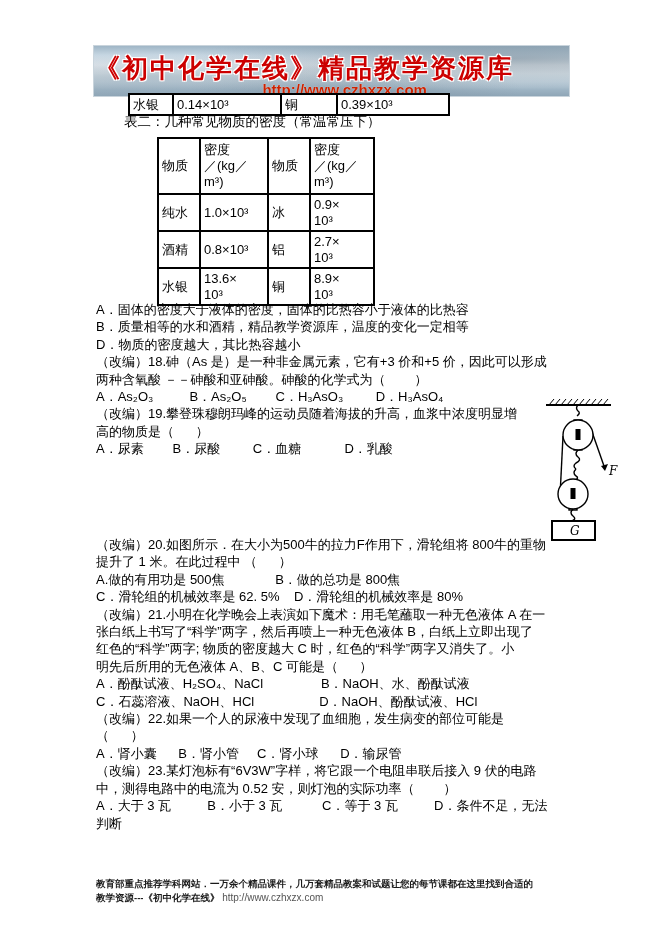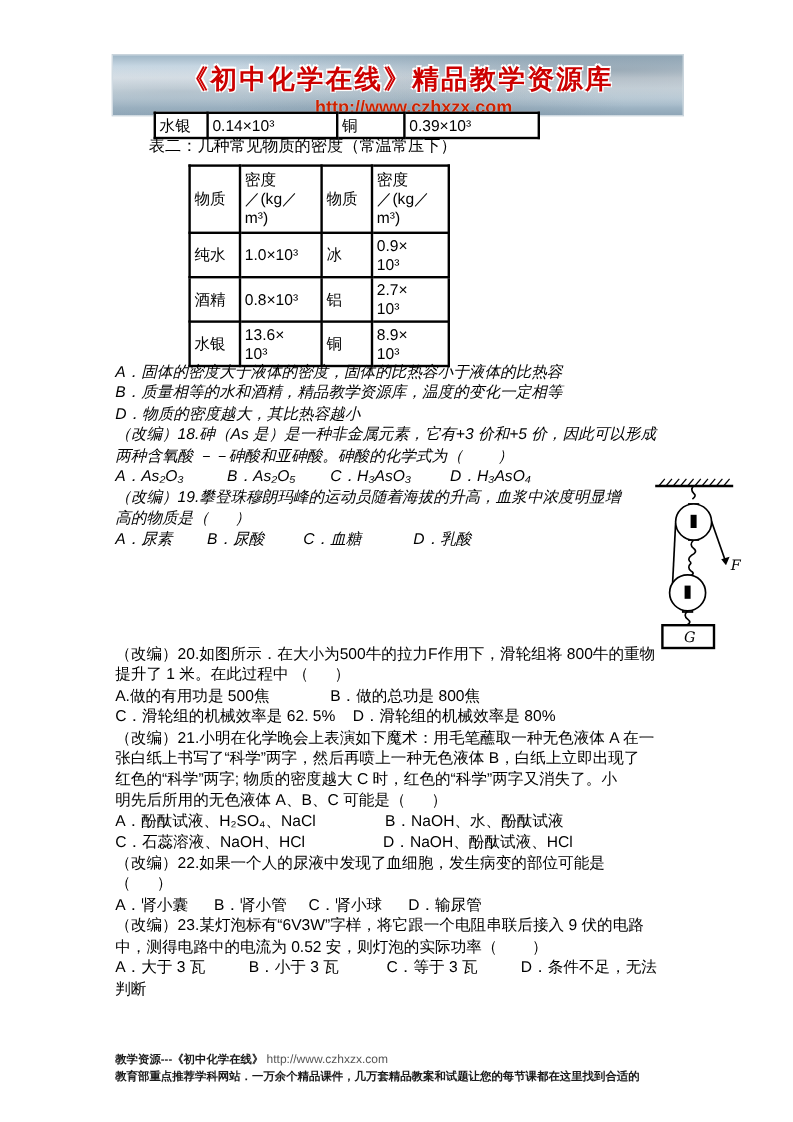--- a/index.html
+++ b/index.html
@@ -11,22 +11,22 @@
   .banner{
     position:absolute;left:93px;top:45px;width:475px;height:50px;overflow:visible;
     background:
       radial-gradient(ellipse at 88% 25%, rgba(90,110,125,.45), transparent 55%),
       radial-gradient(ellipse at 12% 60%, rgba(120,140,155,.35), transparent 50%),
       radial-gradient(ellipse at 55% 85%, rgba(100,120,135,.30), transparent 45%),
       linear-gradient(180deg,#9fb6c6 0%,#c6d6e2 18%,#e7edf2 38%,#dfe8ee 55%,#c2d2dd 72%,#9db3c3 88%,#8fa6b7 100%);
     border:1px solid #c9d4dc;
   }
   .banner-title{
-    position:absolute;left:0;right:0;top:5px;text-align:center;
-    font-size:22px;font-weight:bold;letter-spacing:2px;color:#cc0000;
+    position:absolute;left:0;right:0;top:5px;
+    font-size:26px;font-weight:bold;letter-spacing:2px;color:#cc0000;
     text-shadow:0 0 2px #fff,1px 1px 0 #fff,-1px -1px 0 #fff,1px -1px 0 #fff,-1px 1px 0 #fff;
     white-space:nowrap;
   }
   .banner-url{
     position:absolute;left:50%;bottom:-2px;transform:translateX(-42%);
     font-size:15px;font-weight:bold;color:#cc2200;
     text-shadow:0 0 1px #fff;white-space:nowrap;text-decoration:none;
   }
   
   table{border-collapse:collapse;background:#fff;}
@@ -44,21 +44,21 @@
   .density-table{position:absolute;left:157px;top:137px;}
   .density-table th{height:52px;margin-top:36px;}
   .density-table td{height:33px;}
   .density-table .c1{width:34px;}
   .density-table .c2{width:60px;}
   .density-table .c3{width:34px;}
   .density-table .c4{width:56px;}
   
   .txt{position:absolute;left:96px;width:478px;font-size:13px;line-height:17.4px;}
   .txt .line{white-space:pre-wrap;min-height:17.4px;}
-  #text-block-1{top:301px;font-style:italic;}
+  #text-block-1{top:301px;}
   #text-block-2{top:536px;}
   
   .figure{position:absolute;left:543px;top:396px;width:76px;height:146px;}
   
   .footer{
     position:absolute;left:96px;top:877px;width:480px;
     font-size:9.5px;font-weight:bold;color:#1a1a1a;line-height:13.5px;
   }
   .footer .url{font-weight:normal;color:#555;font-size:10px;text-decoration:none;}
 </style>
@@ -193,20 +193,20 @@
     <div class="line">（改编）22.如果一个人的尿液中发现了血细胞，发生病变的部位可能是</div>
     <div class="line">（      ）</div>
     <div class="line">A．肾小囊      B．肾小管     C．肾小球      D．输尿管</div>
     <div class="line">（改编）23.某灯泡标有“6V3W”字样，将它跟一个电阻串联后接入 9 伏的电路</div>
     <div class="line">中，测得电路中的电流为 0.52 安，则灯泡的实际功率（        ）</div>
     <div class="line">A．大于 3 瓦          B．小于 3 瓦           C．等于 3 瓦          D．条件不足，无法</div>
     <div class="line">判断</div>
   </div>
 
   <div class="footer">
+    <div>教育部重点推荐学科网站．一万余个精品课件，几万套精品教案和试题让您的每节课都在这里找到合适的</div>
     <div>
       <span>教学资源---《初中化学在线》</span>
       <a class="url">http://www.czhxzx.com</a>
     </div>
-    <div>教育部重点推荐学科网站．一万余个精品课件，几万套精品教案和试题让您的每节课都在这里找到合适的</div>
   </div>
 
 </div>
 
 </body></html>

